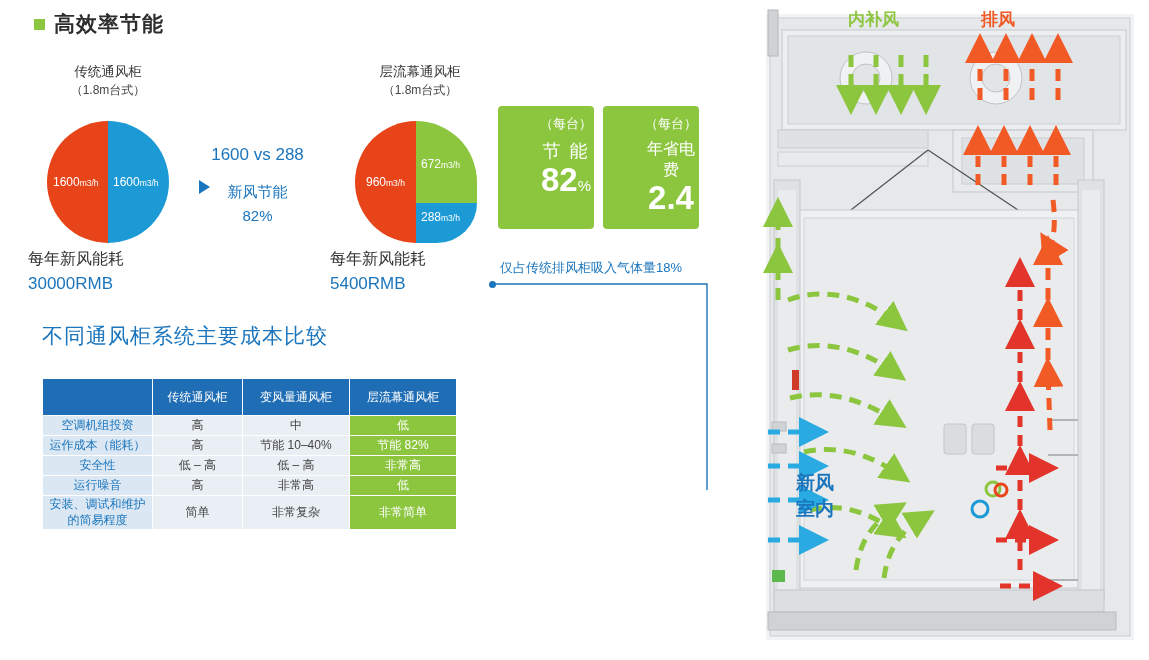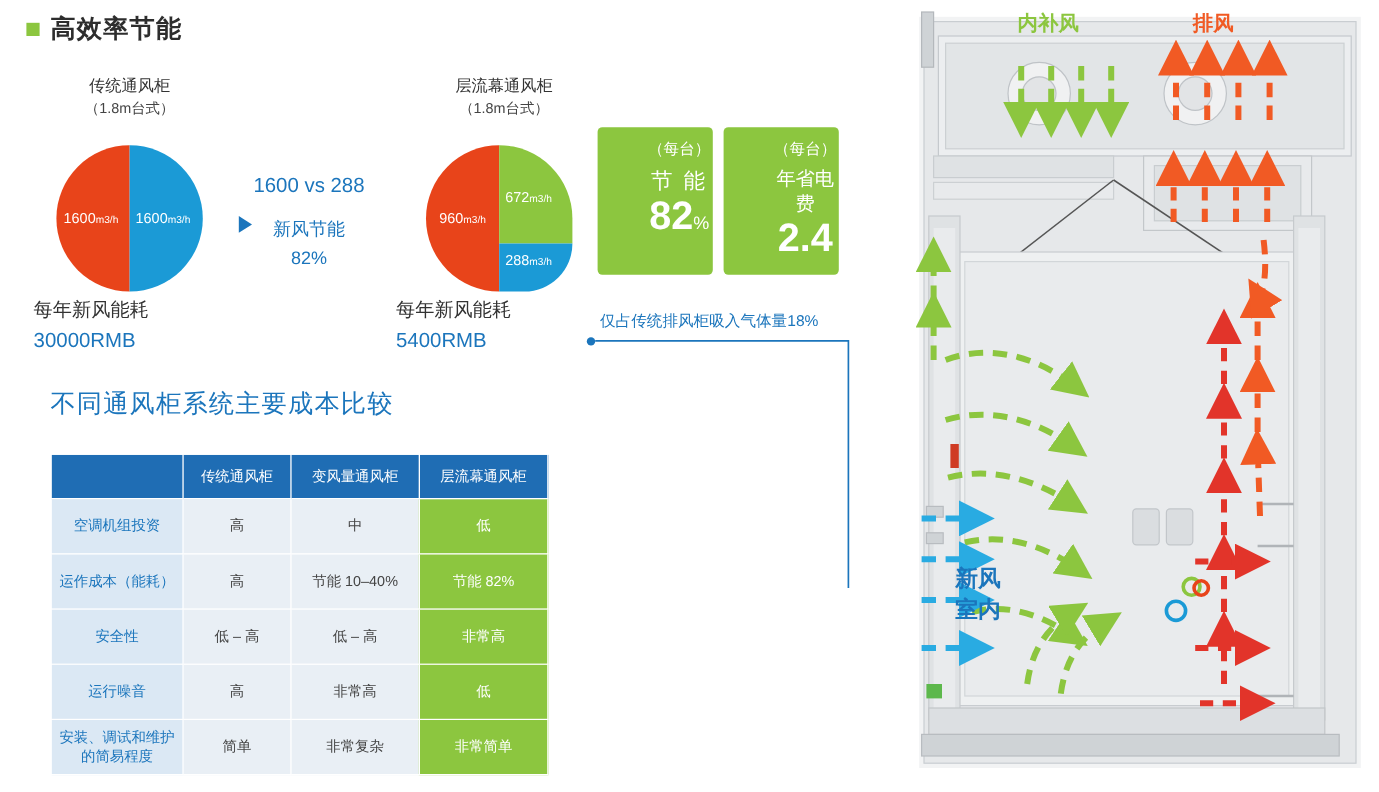--- a/index.html
+++ b/index.html
@@ -4,21 +4,21 @@
 <style>
   * { box-sizing: border-box; }
   html, body { margin:0; padding:0; }
   body {
     width:1149px; height:660px; position:relative;
     background:#ffffff;
     font-family:"Liberation Sans","DejaVu Sans",sans-serif;
     overflow:hidden;
   }
   
-  #header { position:absolute; left:22px; top:10px; display:flex; align-items:center; }
+  #header { position:absolute; left:34px; top:10px; display:flex; align-items:center; }
   #header .bullet { width:11px; height:11px; background:#8cc63f; margin-right:9px; }
   #header .title { font-size:21px; color:#2d2d2d; font-weight:bold; letter-spacing:1px; }
 
   
   .pie-label { position:absolute; text-align:center; font-size:13.5px; color:#333; line-height:1.45; }
   .pie-label .sub { font-size:12px; color:#444; }
 
   .pie-wrap { position:absolute; width:122px; height:122px; }
   .halfL, .halfR { position:absolute; top:0; width:61px; height:122px; }
   .halfL { left:0; border-radius:61px 0 0 61px; }
@@ -47,21 +47,21 @@
   .gbox .big .small { font-size:15px; font-weight:normal; }
 
   
   #note { position:absolute; font-size:13px; color:#1b75bc; }
   #note-dot { position:absolute; width:7px; height:7px; border-radius:50%; background:#1b75bc; }
 
   
   #table-title { position:absolute; left:42px; top:322px; font-size:21px; color:#1b75bc; letter-spacing:1px;}
   table { position:absolute; left:42px; top:378px; border-collapse:collapse; width:415px; }
   th { background:#1f6db4; color:#fff; font-size:12px; font-weight:normal; height:37px; border:1px solid #fff; }
-  td { font-size:12px; text-align:center; height:46px; border:1px solid #fff; color:#444; }
+  td { font-size:12px; text-align:center; height:20px; border:1px solid #fff; color:#444; }
   td.rowhdr { color:#1b75bc; background:#dbe8f4; width:110px; line-height:1.3; font-size:12px; }
   td.c { background:#e9eff5; }
   td.g { background:#8cc63f; color:#fff; }
 
   
   #photo { position:absolute; left:748px; top:0; width:401px; height:660px; overflow:hidden; background:#ffffff; }
 
   .lbl-green { position:absolute; color:#8cc63f; font-size:17px; font-weight:bold; }
   .lbl-orange { position:absolute; color:#f15a24; font-size:17px; font-weight:bold; }
   .lbl-blue { position:absolute; color:#1b75bc; font-size:19px; font-weight:bold; line-height:1.35; }
@@ -316,18 +316,18 @@
 
     <g stroke="#29abe2" stroke-width="5" stroke-dasharray="12 8" marker-end="url(#mb)">
       <line x1="20" y1="432" x2="66" y2="432"></line>
       <line x1="20" y1="466" x2="66" y2="466"></line>
       <line x1="20" y1="500" x2="66" y2="500"></line>
       <line x1="20" y1="540" x2="66" y2="540"></line>
     </g>
   </svg>
 
   <div class="lbl-green" style="left:100px; top:8px;">内补风</div>
-  <div class="lbl-orange" style="left:246px; top:8px;">排风</div>
+  <div class="lbl-orange" style="left:233px; top:8px;">排风</div>
   <div class="lbl-blue" style="left:-34px; top:470px; width:120px; text-align:right;">
     <div>新风</div>
     <div>室内</div>
   </div>
 </div>
 
 </body></html>

